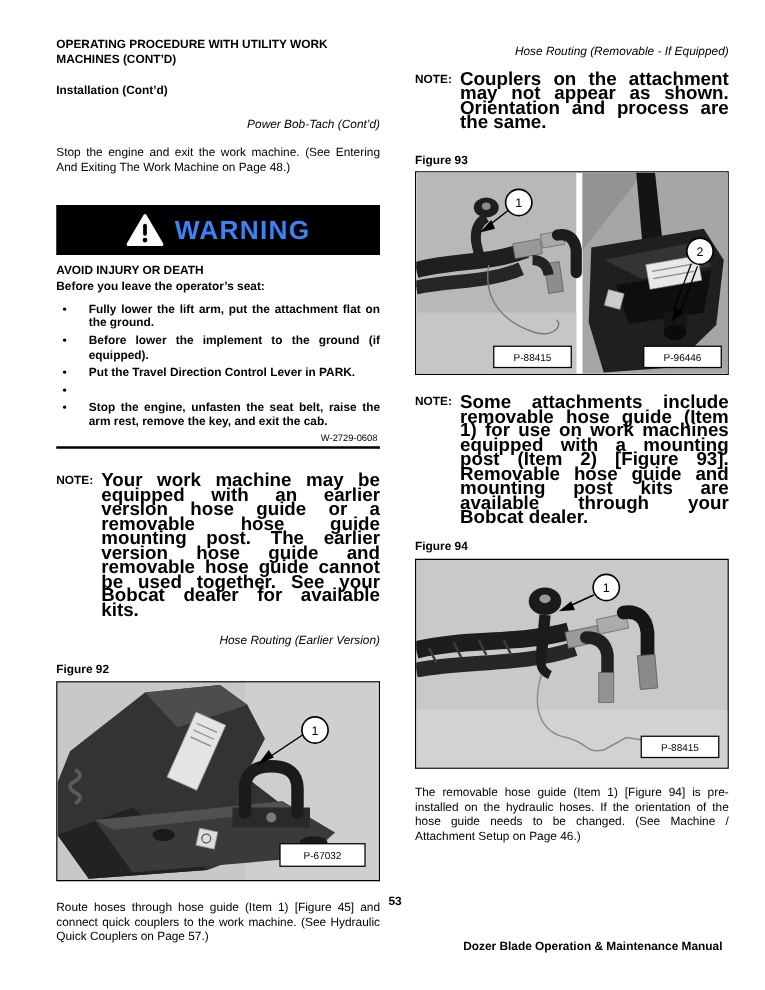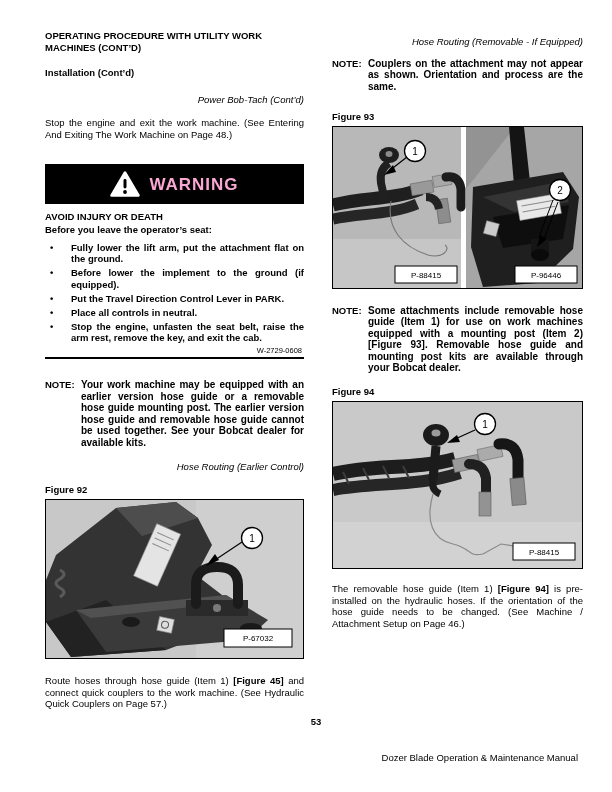--- a/index.html
+++ b/index.html
@@ -9,53 +9,53 @@
     margin:0 auto;
   }
   .col{position:absolute;top:30px;}
   .col-left{left:45px;width:259px;}
   .col-right{left:332px;width:251px;top:36px;}
 
   .h-main{font-size:9.5px;line-height:11.5px;font-weight:bold;}
   .h-sub{font-size:9.5px;line-height:11.5px;font-weight:bold;margin-top:14px;}
   .h-italic{font-size:9.5px;line-height:11.5px;font-style:italic;margin-top:15px;text-align:right;}
   .body-p{font-size:9.5px;line-height:11.5px;text-align:justify;margin-top:12px;}
-  .body-p .b{font-weight:bold;}
+  .body-p .b{font-weight:normal;}
 
   
   .warn-banner{
     margin-top:24px;background:#000;height:40px;
     display:flex;align-items:center;justify-content:center;gap:9px;
   }
-  .warn-word{color:#f9a8d4;font-weight:bold;font-size:17px;letter-spacing:1px;line-height:1;}
+  .warn-word{color:#3b82f6;font-weight:bold;font-size:21px;letter-spacing:1px;line-height:1;}
   .warn-title{font-size:9.5px;line-height:11.5px;font-weight:bold;text-align:left;margin-top:7px;}
   .warn-intro{font-size:9.5px;line-height:11.5px;font-weight:bold;margin-top:1.5px;}
   .bullets{margin-top:6px;}
   .bullet{display:flex;margin-bottom:2.5px;}
   .bullet-dot{flex:none;width:21px;padding-left:5px;font-size:9.5px;line-height:11.5px;font-weight:bold;}
   .bullet-text{flex:1;font-size:9.5px;line-height:11.5px;font-weight:bold;text-align:justify;}
   .warn-code{font-size:7.5px;line-height:9px;text-align:right;margin-top:2px;padding-right:2px;}
   .warn-rule{border-top:2.5px solid #000;margin-top:2px;}
 
   
   .note{display:flex;font-weight:bold;}
   .note-label{flex:none;width:36px;font-size:9.5px;line-height:11.5px;}
-  .note-text{flex:1;font-size:10px;line-height:11.5px;text-align:justify;}
+  .note-text{flex:1;font-size:15px;line-height:11.5px;text-align:justify;}
 
   .fig-label{font-size:9.5px;line-height:11.5px;font-weight:bold;}
   .fig-box{border:1px solid #000;background:#c8c8c8;margin-top:4px;font-size:0;}
   .fig-box svg{display:block;}
   .photo-id{font-size:8px;font-family:"Liberation Sans",sans-serif;}
   .callout-num{font-size:10px;font-family:"Liberation Sans",sans-serif;}
 
   
   .footer-page-num{position:absolute;top:716px;left:296px;width:40px;text-align:center;
     font-size:9.5px;font-weight:bold;}
   .footer-title{position:absolute;top:752px;right:34px;
-    font-size:9.5px;font-weight:normal;}
+    font-size:9.5px;font-weight:bold;}
 </style>
 </head>
 <body>
 
 <div class="page">
 
   <div class="col col-left">
 
     <div class="h-main">OPERATING PROCEDURE WITH UTILITY WORK MACHINES (CONT’D)</div>
     <div class="h-sub">Installation (Cont’d)</div>
@@ -81,37 +81,36 @@
         <div class="bullet">
           <span class="bullet-dot">•</span>
           <span class="bullet-text">Before lower the implement to the ground (if equipped).</span>
         </div>
         <div class="bullet">
           <span class="bullet-dot">•</span>
           <span class="bullet-text">Put the Travel Direction Control Lever in PARK.</span>
         </div>
         <div class="bullet">
           <span class="bullet-dot">•</span>
-          <span class="bullet-text">Place all controls in neutral.</span>
         </div>
         <div class="bullet">
           <span class="bullet-dot">•</span>
           <span class="bullet-text">Stop the engine, unfasten the seat belt, raise the arm rest, remove the key, and exit the cab.</span>
         </div>
       </div>
       <div class="warn-code">W-2729-0608</div>
       <div class="warn-rule"></div>
     </div>
 
     <div class="note" style="margin-top:20px;">
       <span class="note-label">NOTE:</span>
       <span class="note-text">Your work machine may be equipped with an earlier version hose guide or a removable hose guide mounting post. The earlier version hose guide and removable hose guide cannot be used together. See your Bobcat dealer for available kits.</span>
     </div>
 
-    <div class="h-italic" style="margin-top:13px;">Hose Routing (Earlier Control)</div>
+    <div class="h-italic" style="margin-top:13px;">Hose Routing (Earlier Version)</div>
 
     <div class="fig-label" style="margin-top:11px;">Figure 92</div>
 
     <div class="fig-box">
       <svg width="257" height="158" viewBox="0 0 257 158">
         <rect x="0" y="0" width="257" height="158" fill="#c8c8c8"></rect>
         <rect x="150" y="0" width="107" height="158" fill="#cfcfcf"></rect>
 
         <polygon points="10,55 70,8 130,2 152,18 166,45 150,75 176,95 186,125 120,150 25,157 0,122 0,80" fill="#333333"></polygon>
         <polygon points="0,122 60,100 120,150 25,157" fill="#222222"></polygon>

